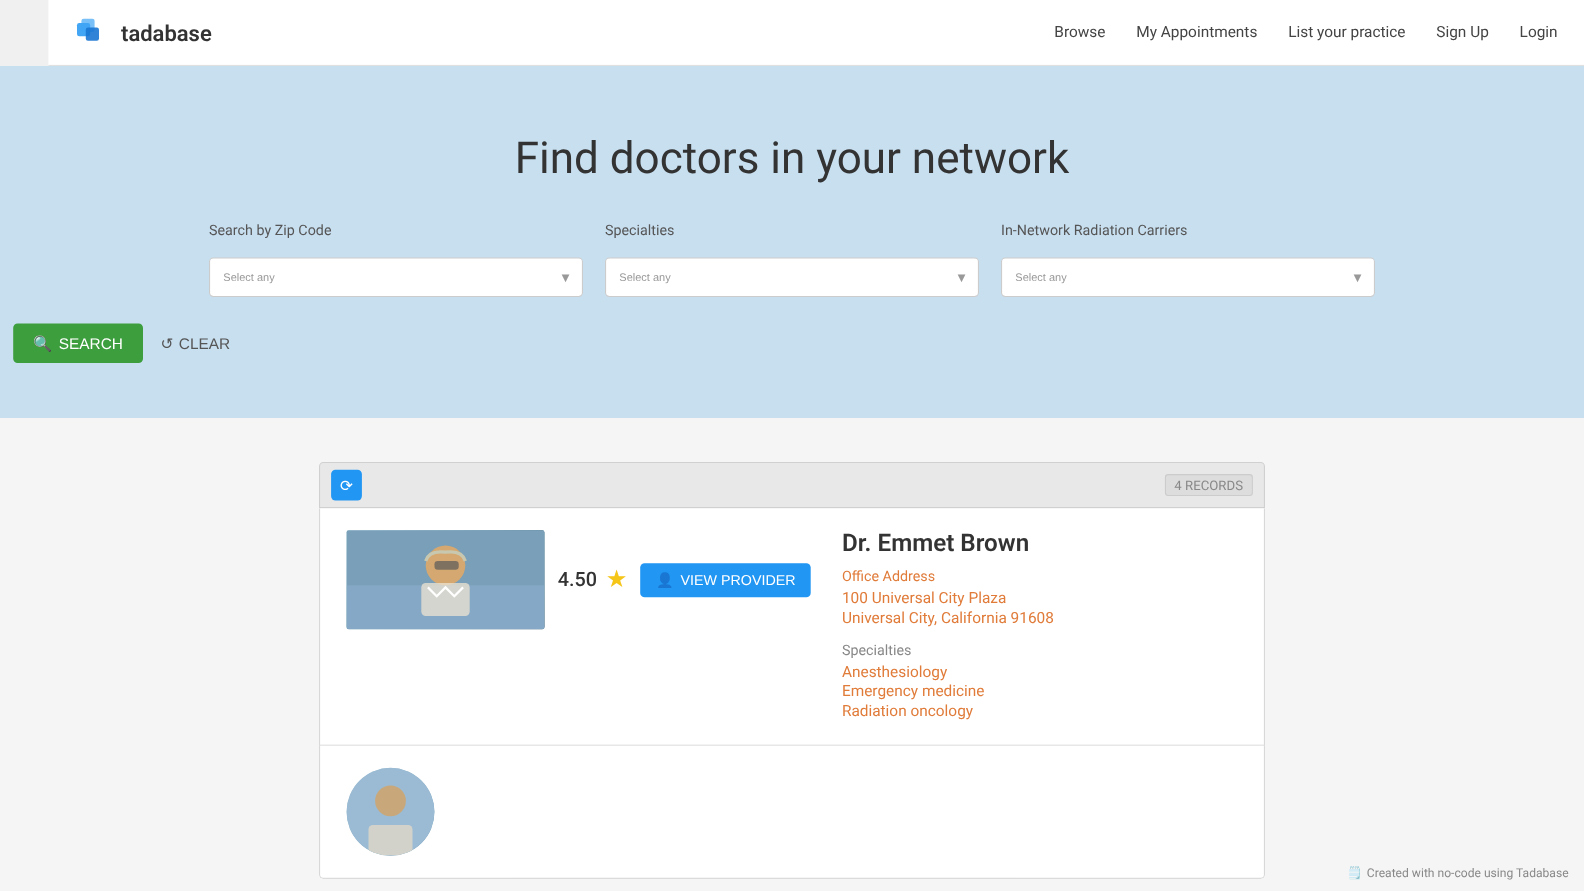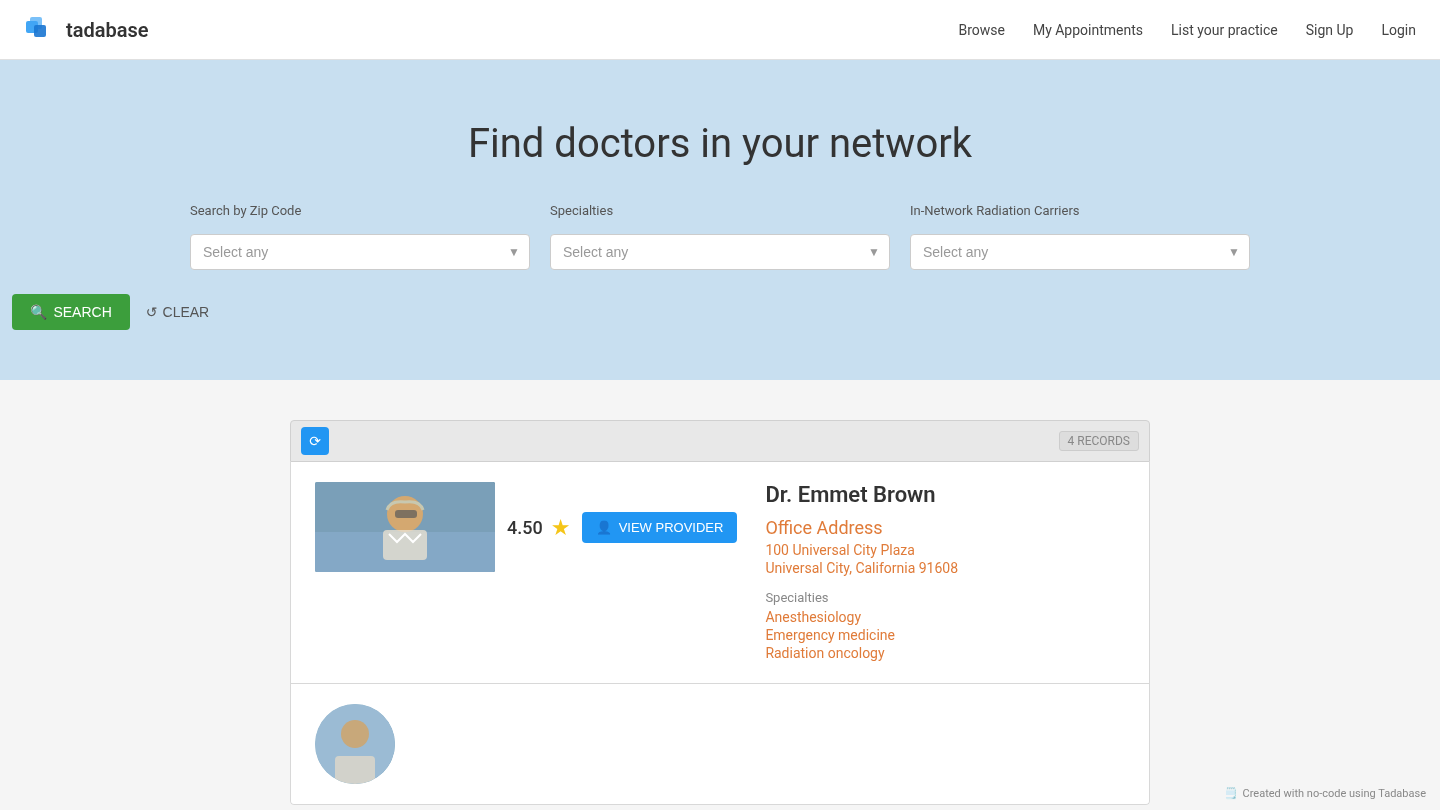--- a/index.html
+++ b/index.html
@@ -9,20 +9,21 @@
     .header {
       background: #fff;
       border-bottom: 1px solid #e0e0e0;
       display: flex;
       align-items: center;
       justify-content: space-between;
       padding: 0 24px;
       height: 60px;
       position: relative;
       z-index: 10;
+      margin-left: 44px;
     }
     .logo {
       display: flex;
       align-items: center;
       gap: 8px;
       font-size: 20px;
       font-weight: 600;
       color: #333;
     }
     .logo-icon {
@@ -77,21 +78,21 @@
     }
     .select-wrapper {
       position: relative;
     }
     .select-wrapper select {
       width: 100%;
       padding: 8px 32px 8px 12px;
       border: 1px solid #ccc;
       border-radius: 4px;
       background: #fff;
-      font-size: 14px;
+      font-size: 10px;
       color: #999;
       appearance: none;
       cursor: pointer;
       height: 36px;
     }
     .select-arrow {
       position: absolute;
       right: 10px;
       top: 50%;
       transform: translateY(-50%);
@@ -230,21 +231,21 @@
     .provider-info {
       flex: 1;
     }
     .provider-name {
       font-size: 22px;
       font-weight: 600;
       color: #333;
       margin-bottom: 10px;
     }
     .info-label {
-      font-size: 18px;
+      font-size: 13px;
       color: #e07b39;
       margin-bottom: 4px;
     }
     .info-value {
       font-size: 14px;
       color: #e07b39;
       margin-bottom: 2px;
     }
     .specialties-section {
       margin-top: 14px;

